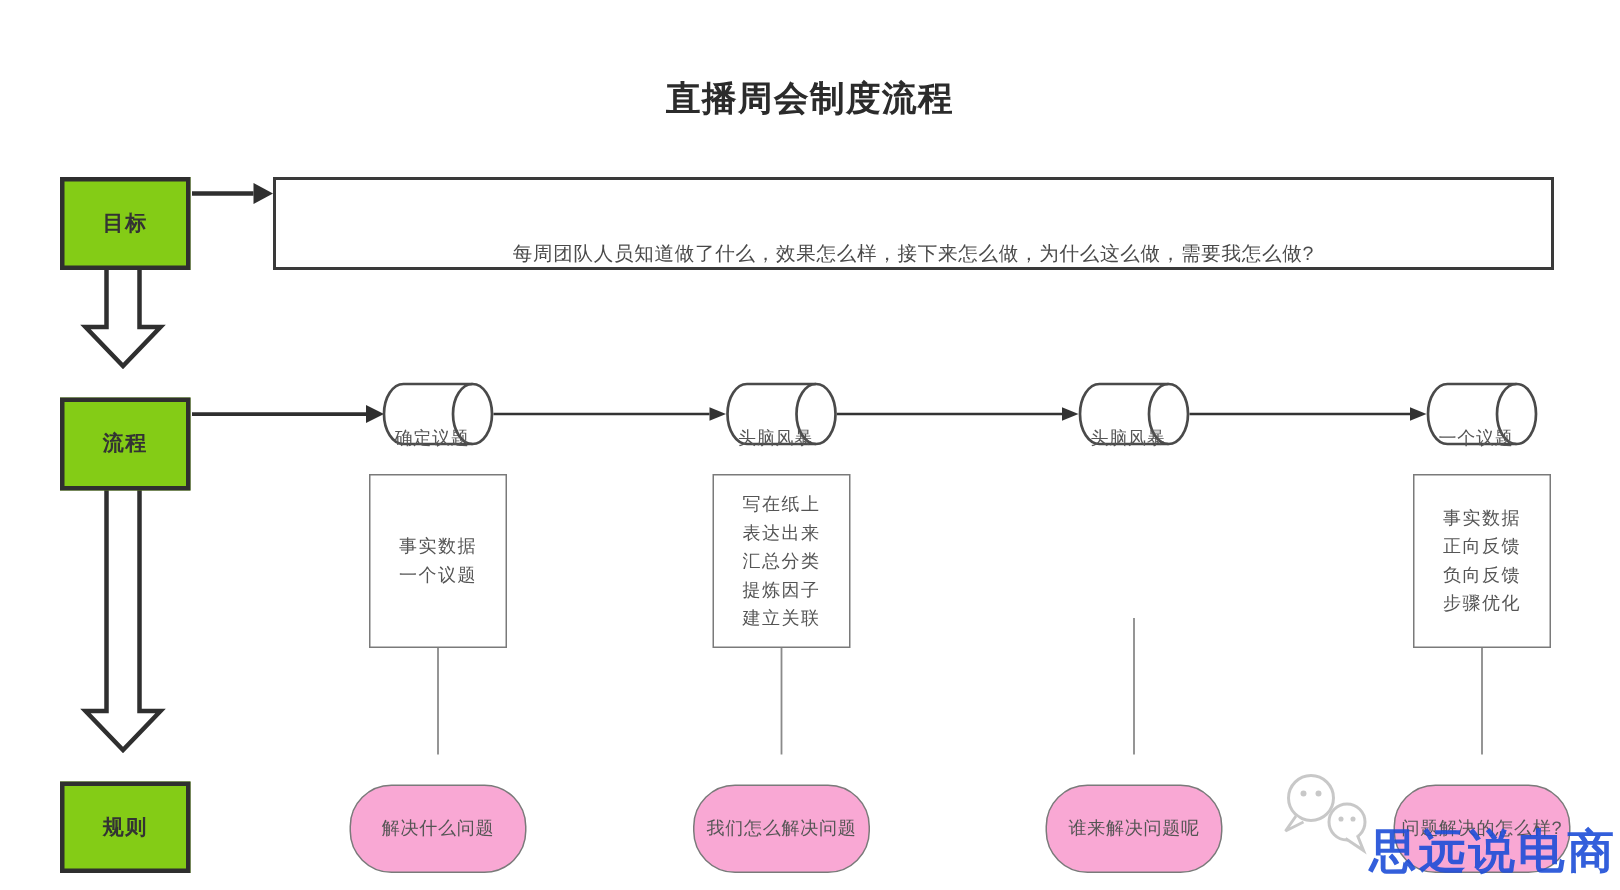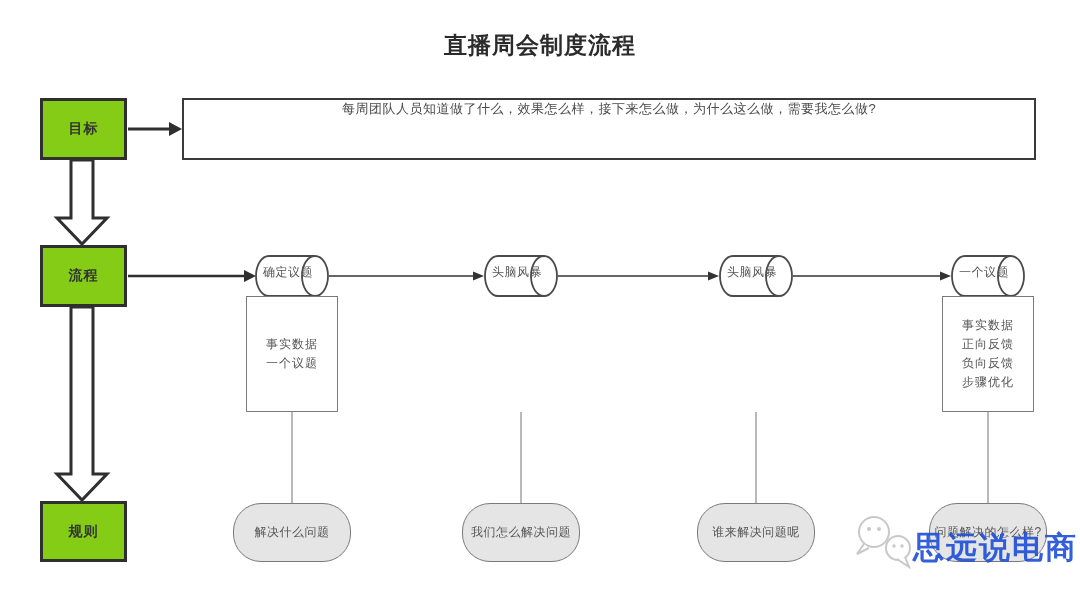--- a/index.html
+++ b/index.html
@@ -1,54 +1,54 @@
 <!DOCTYPE html>
 <html><head>
 <meta charset="utf-8">
 <style>
   html,body { margin:0; padding:0; background:#ffffff; }
   #canvas {
     position:relative; width:1080px; height:593px; background:#ffffff;
     font-family:"Liberation Sans","DejaVu Sans",sans-serif; overflow:hidden;
   }
-  .abs { position:absolute; }
+  .abs { position:absolute;margin-top:20px; }
   #title {
     left:0; top:30px; width:1080px; text-align:center;
     font-size:23px; font-weight:700; color:#2b2b2b; letter-spacing:1px;
   }
   .big-node {
     box-sizing:border-box; background:#84cc16; border:3px solid #2f2f2f;
     display:flex; align-items:center; justify-content:center;
     font-size:14px; font-weight:600; color:#333333; letter-spacing:1px;
   }
   #goal-box   { left:40px;  top:98px;  width:87px; height:62px; }
   #process-box{ left:40px;  top:245px; width:87px; height:62px; }
   #rules-box  { left:40px;  top:501px; width:87px; height:61px; }
   #statement-box {
     left:182px; top:98px; width:854px; height:62px; box-sizing:border-box;
     background:#ffffff; border:2px solid #3a3a3a;
-    display:flex; align-items:flex-start; justify-content:center;
+    display:flex; align-items:flex-end; justify-content:center;
     font-size:13px; color:#4a4a4a; letter-spacing:0.5px; text-align:center;
   }
   svg.layer { position:absolute; left:0; top:0; }
   .cyl-label {
     width:60px; height:32px; top:256px;
     display:flex; align-items:center; justify-content:center;
     font-size:12px; color:#555555; letter-spacing:0.5px;
   }
   .detail-box {
     top:296px; width:92px; height:116px; box-sizing:border-box;
     background:#ffffff; border:1px solid #7a7a7a;
     display:flex; align-items:center; justify-content:center; text-align:center;
     font-size:12px; color:#555555; line-height:19px; letter-spacing:1px;
     white-space:pre-line;
   }
   .question-box {
     top:503px; width:118px; height:59px; box-sizing:border-box;
-    background:#e5e5e5; border:1px solid #7a7a7a; border-radius:28px;
+    background:#f9a8d4; border:1px solid #7a7a7a; border-radius:28px;
     display:flex; align-items:center; justify-content:center; text-align:center;
     font-size:12px; color:#555555; letter-spacing:0.5px;
   }
   #watermark-text {
     left:913px; top:527px; font-size:31px; font-weight:700;
     color:#1d4ed8; letter-spacing:2px; opacity:0.9;text-align:right;
   }
 </style>
 </head>
 <body>
@@ -127,20 +127,25 @@
     <span>每周团队人员知道做了什么，效果怎么样，接下来怎么做，为什么这么做，需要我怎么做?</span>
   </div>
 
   <div class="abs cyl-label" style="left:258px">确定议题</div>
   <div class="abs cyl-label" style="left:487px">头脑风暴</div>
   <div class="abs cyl-label" style="left:722px">头脑风暴</div>
   <div class="abs cyl-label" style="left:954px">一个议题</div>
 
   <div class="abs detail-box" style="left:246px">事实数据
 一个议题</div>
+  <div class="abs detail-box" style="left:475px">写在纸上
+表达出来
+汇总分类
+提炼因子
+建立关联</div>
   <div class="abs detail-box" style="left:942px">事实数据
 正向反馈
 负向反馈
 步骤优化</div>
 
   <div class="abs question-box" style="left:233px">解决什么问题</div>
   <div class="abs question-box" style="left:462px">我们怎么解决问题</div>
   <div class="abs question-box" style="left:697px">谁来解决问题呢</div>
   <div class="abs question-box" style="left:929px">问题解决的怎么样?</div>
 

